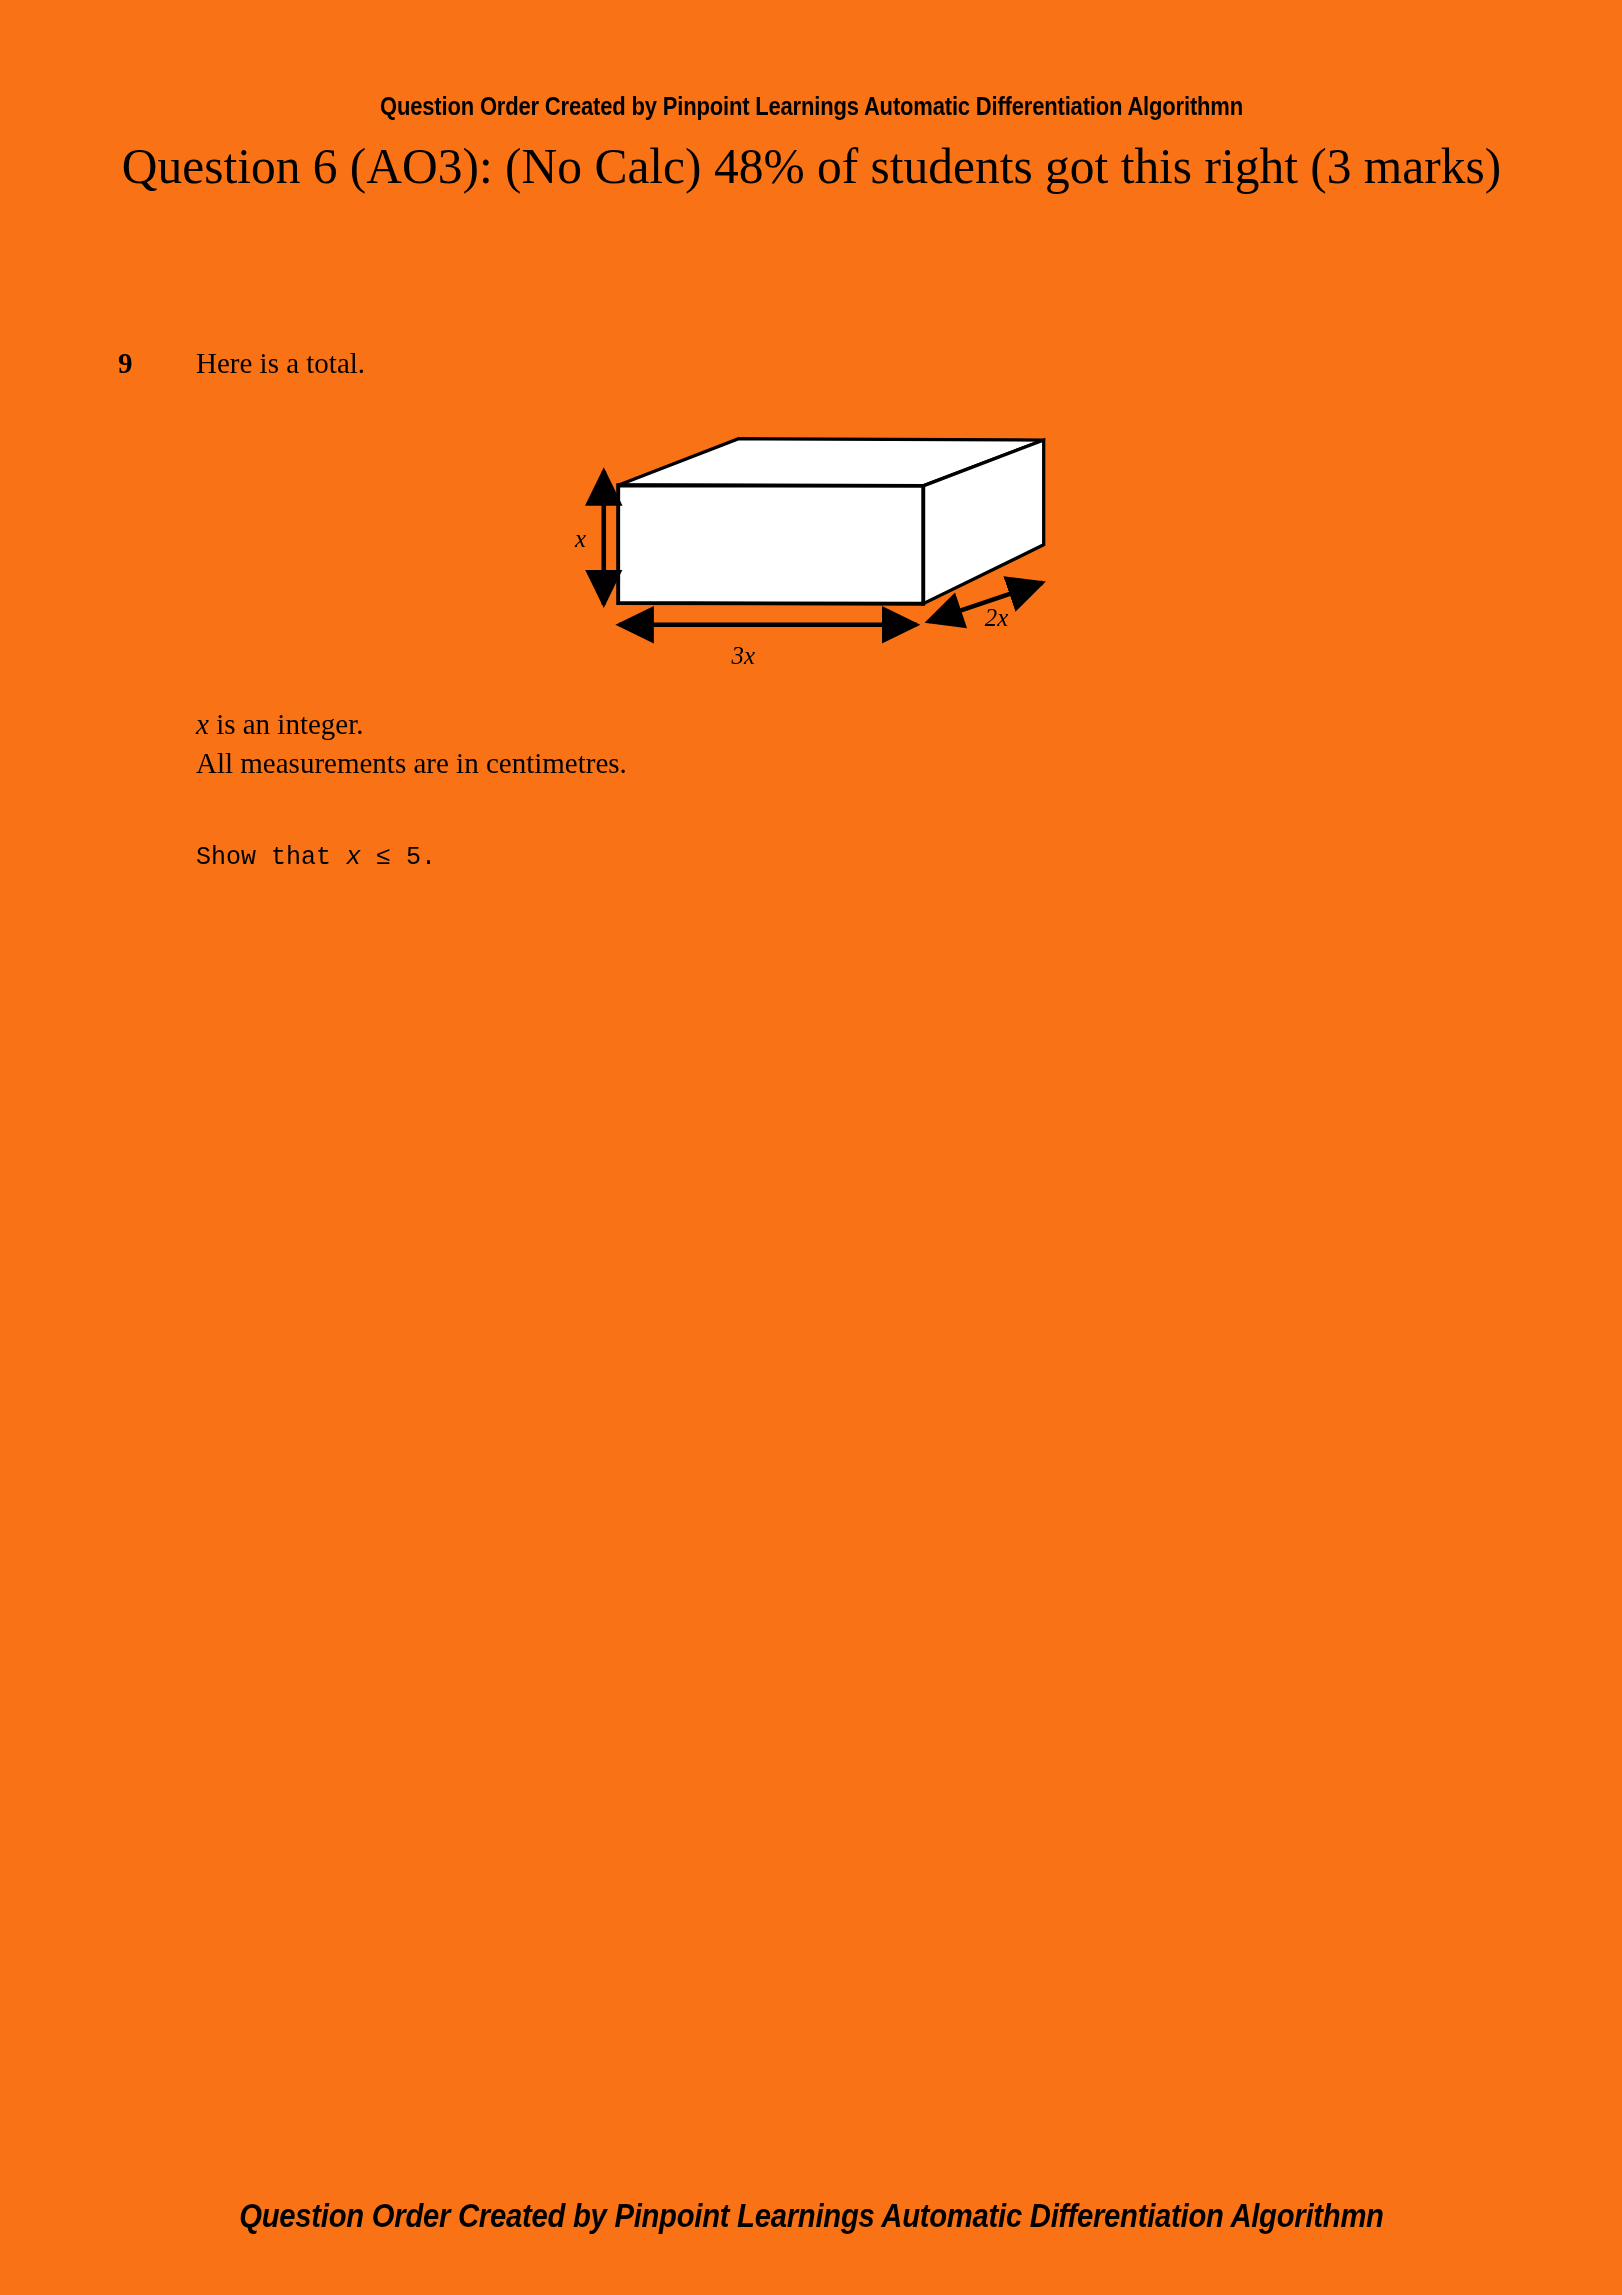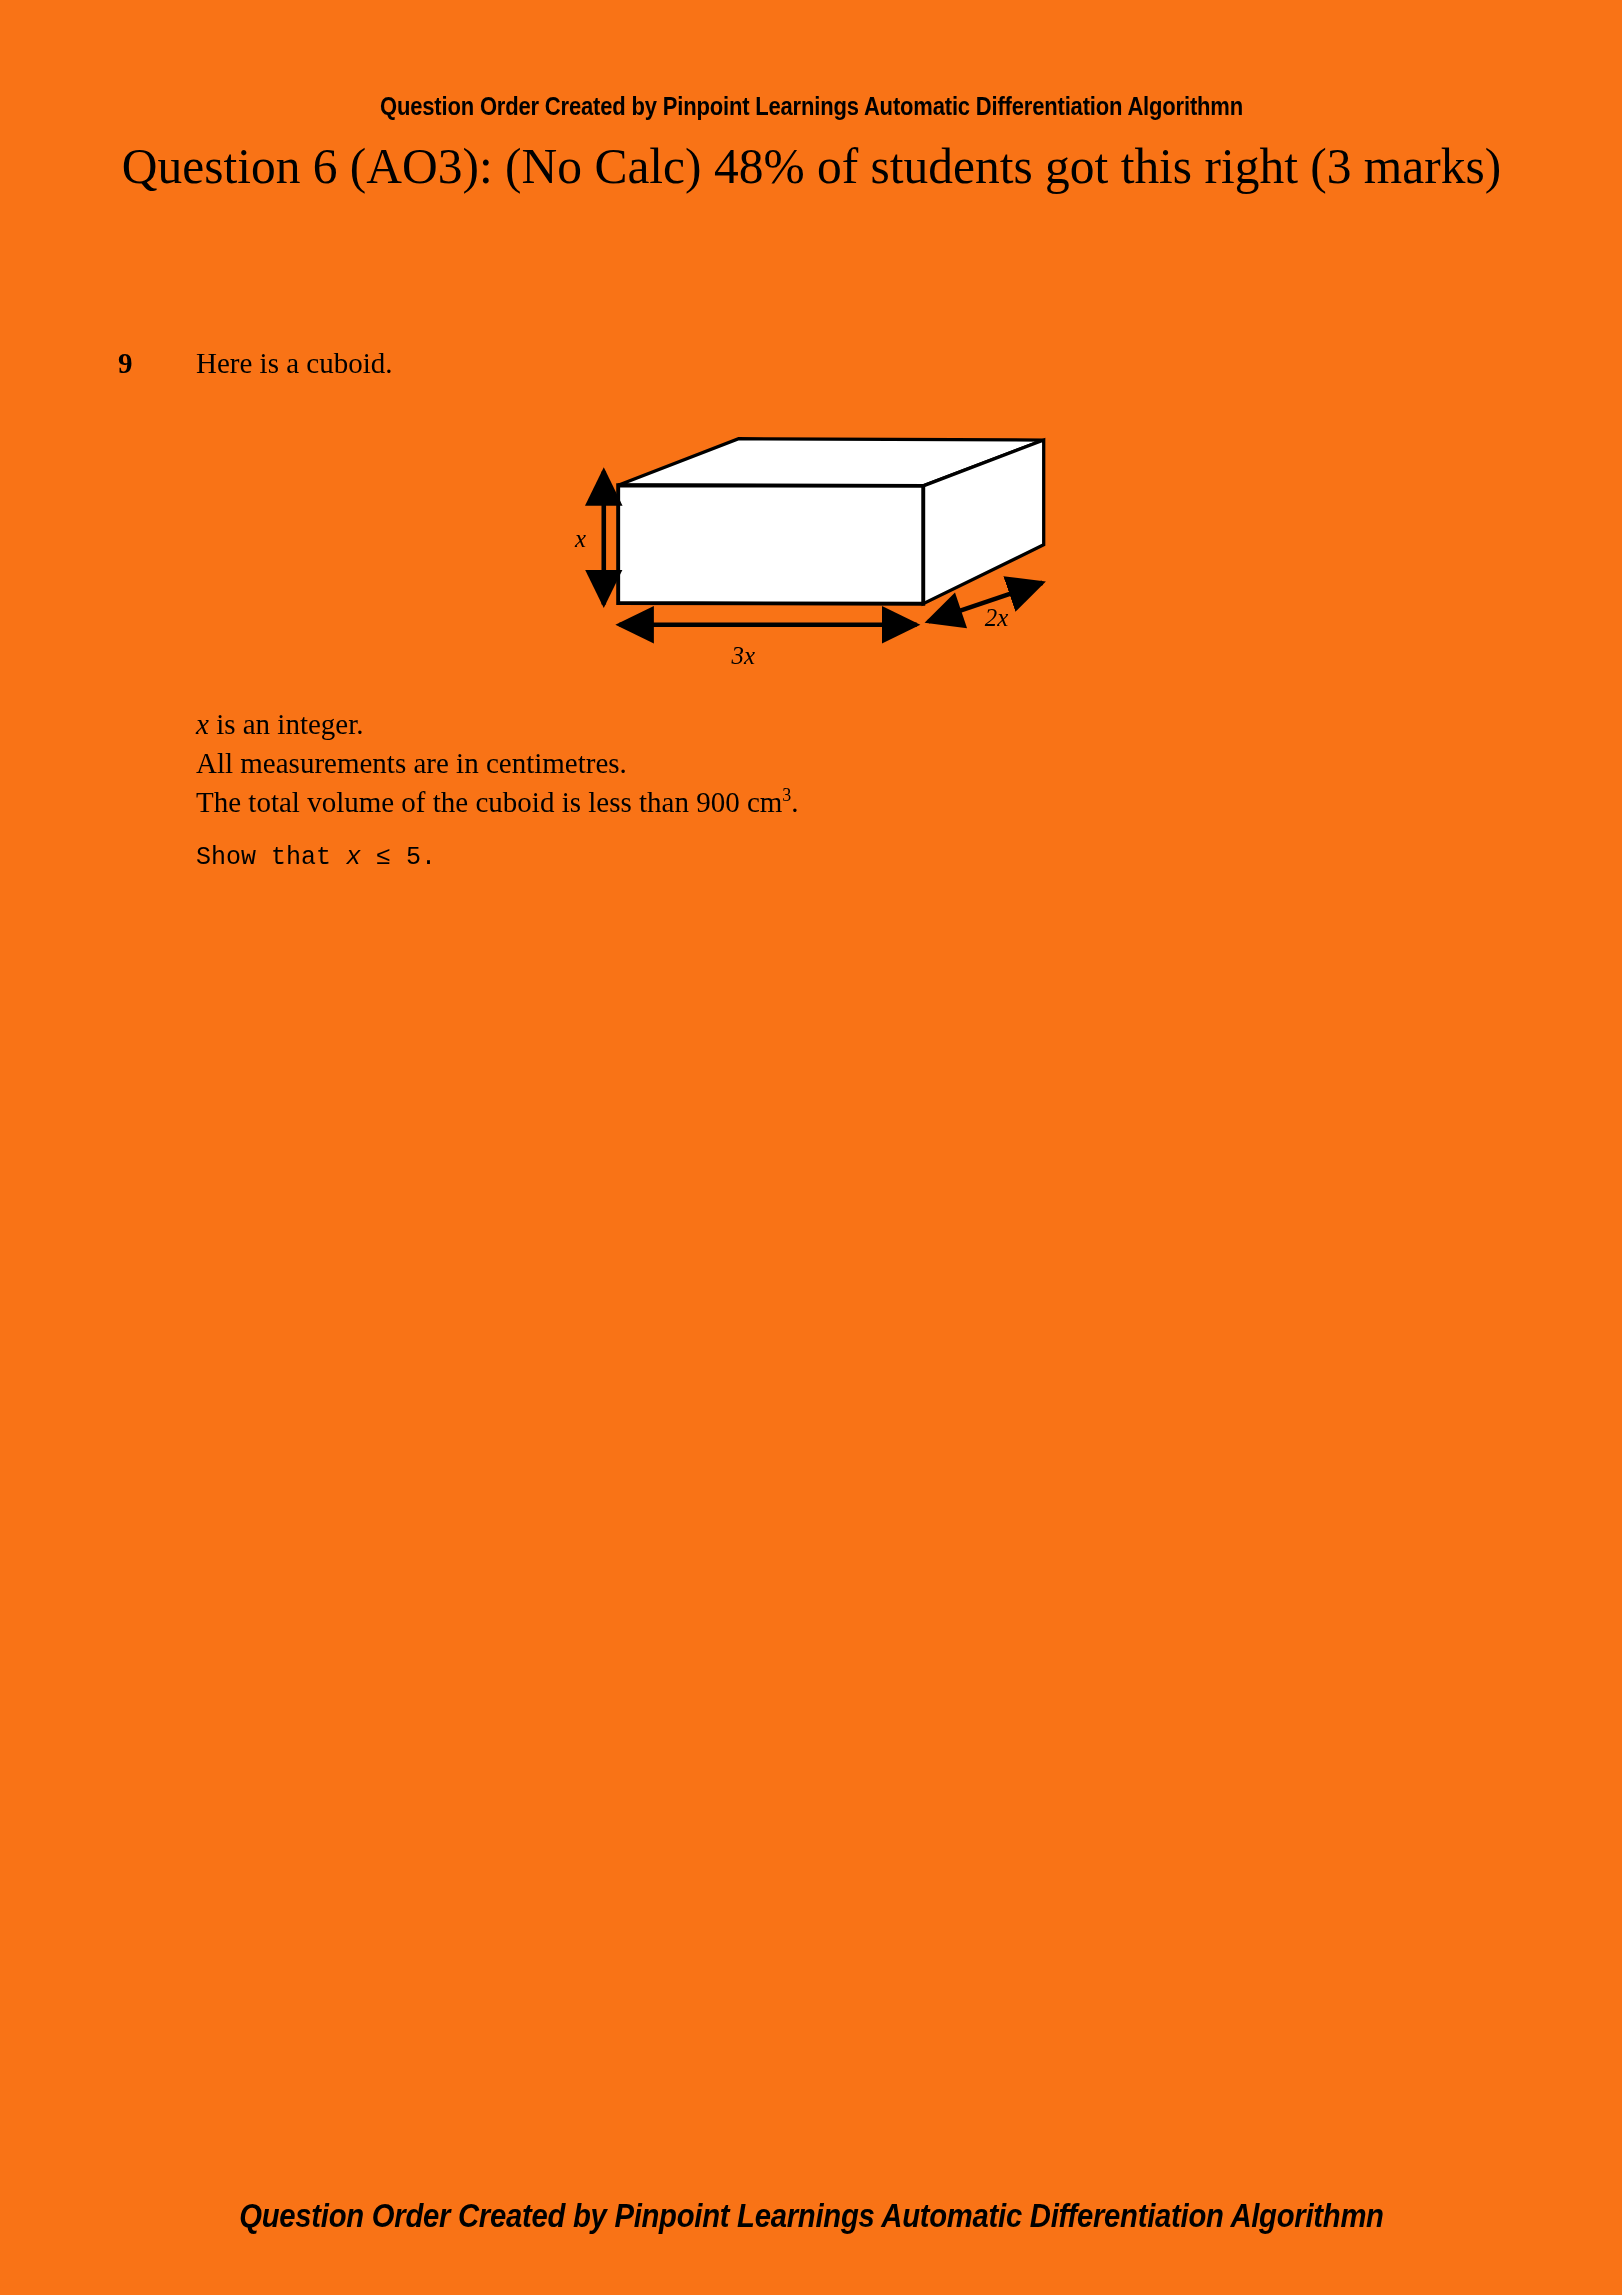--- a/index.html
+++ b/index.html
@@ -133,21 +133,21 @@
 <body>
 
 <div class="page">
 
   <div class="header-banner">Question Order Created by Pinpoint Learnings Automatic Differentiation Algorithmn</div>
 
   <div class="page-title">Question 6 (AO3): (No Calc) 48% of students got this right (3 marks)</div>
 
   <div class="question-number">9</div>
 
-  <div class="question-stem">Here is a cuboid.</div>
+  <div class="question-stem">Here is a total.</div>
 
   <div class="diagram">
     <svg width="563" height="275" viewBox="0 0 860 420" xmlns="http://www.w3.org/2000/svg">
       <defs>
         <marker id="arrHead" markerWidth="9" markerHeight="9" refX="7.6" refY="4.5" orient="auto" markerUnits="strokeWidth">
           <path d="M0,0.4 L8.4,4.5 L0,8.6 z" fill="#000"></path>
         </marker>
         <marker id="arrTail" markerWidth="9" markerHeight="9" refX="0.9" refY="4.5" orient="auto" markerUnits="strokeWidth">
           <path d="M8.4,0.4 L0,4.5 L8.4,8.6 z" fill="#000"></path>
         </marker>
@@ -169,21 +169,20 @@
       <text class="dim-label" x="315" y="394" text-anchor="middle">3x</text>
 
       <line x1="598" y1="329" x2="772" y2="270" stroke="#000000" stroke-width="7" marker-start="url(#arrTail)" marker-end="url(#arrHead)"></line>
       <text class="dim-label" x="684" y="336">2x</text>
     </svg>
   </div>
 
   <div class="body-block">
     <span class="line"><span class="ital">x</span><span> is an integer.</span></span>
     <span class="line">All measurements are in centimetres.</span>
-    <span class="line"><span>The total volume of the cuboid is less than 900 cm</span><sup class="cube">3</sup><span>.</span></span>
   </div>
 
   <div class="show-line"><span>Show that </span><span class="ital">x</span><span> ≤ 5.</span></div>
 
   <div class="footer-banner">Question Order Created by Pinpoint Learnings Automatic Differentiation Algorithmn</div>
 
 </div>
 
 
 </body></html>

